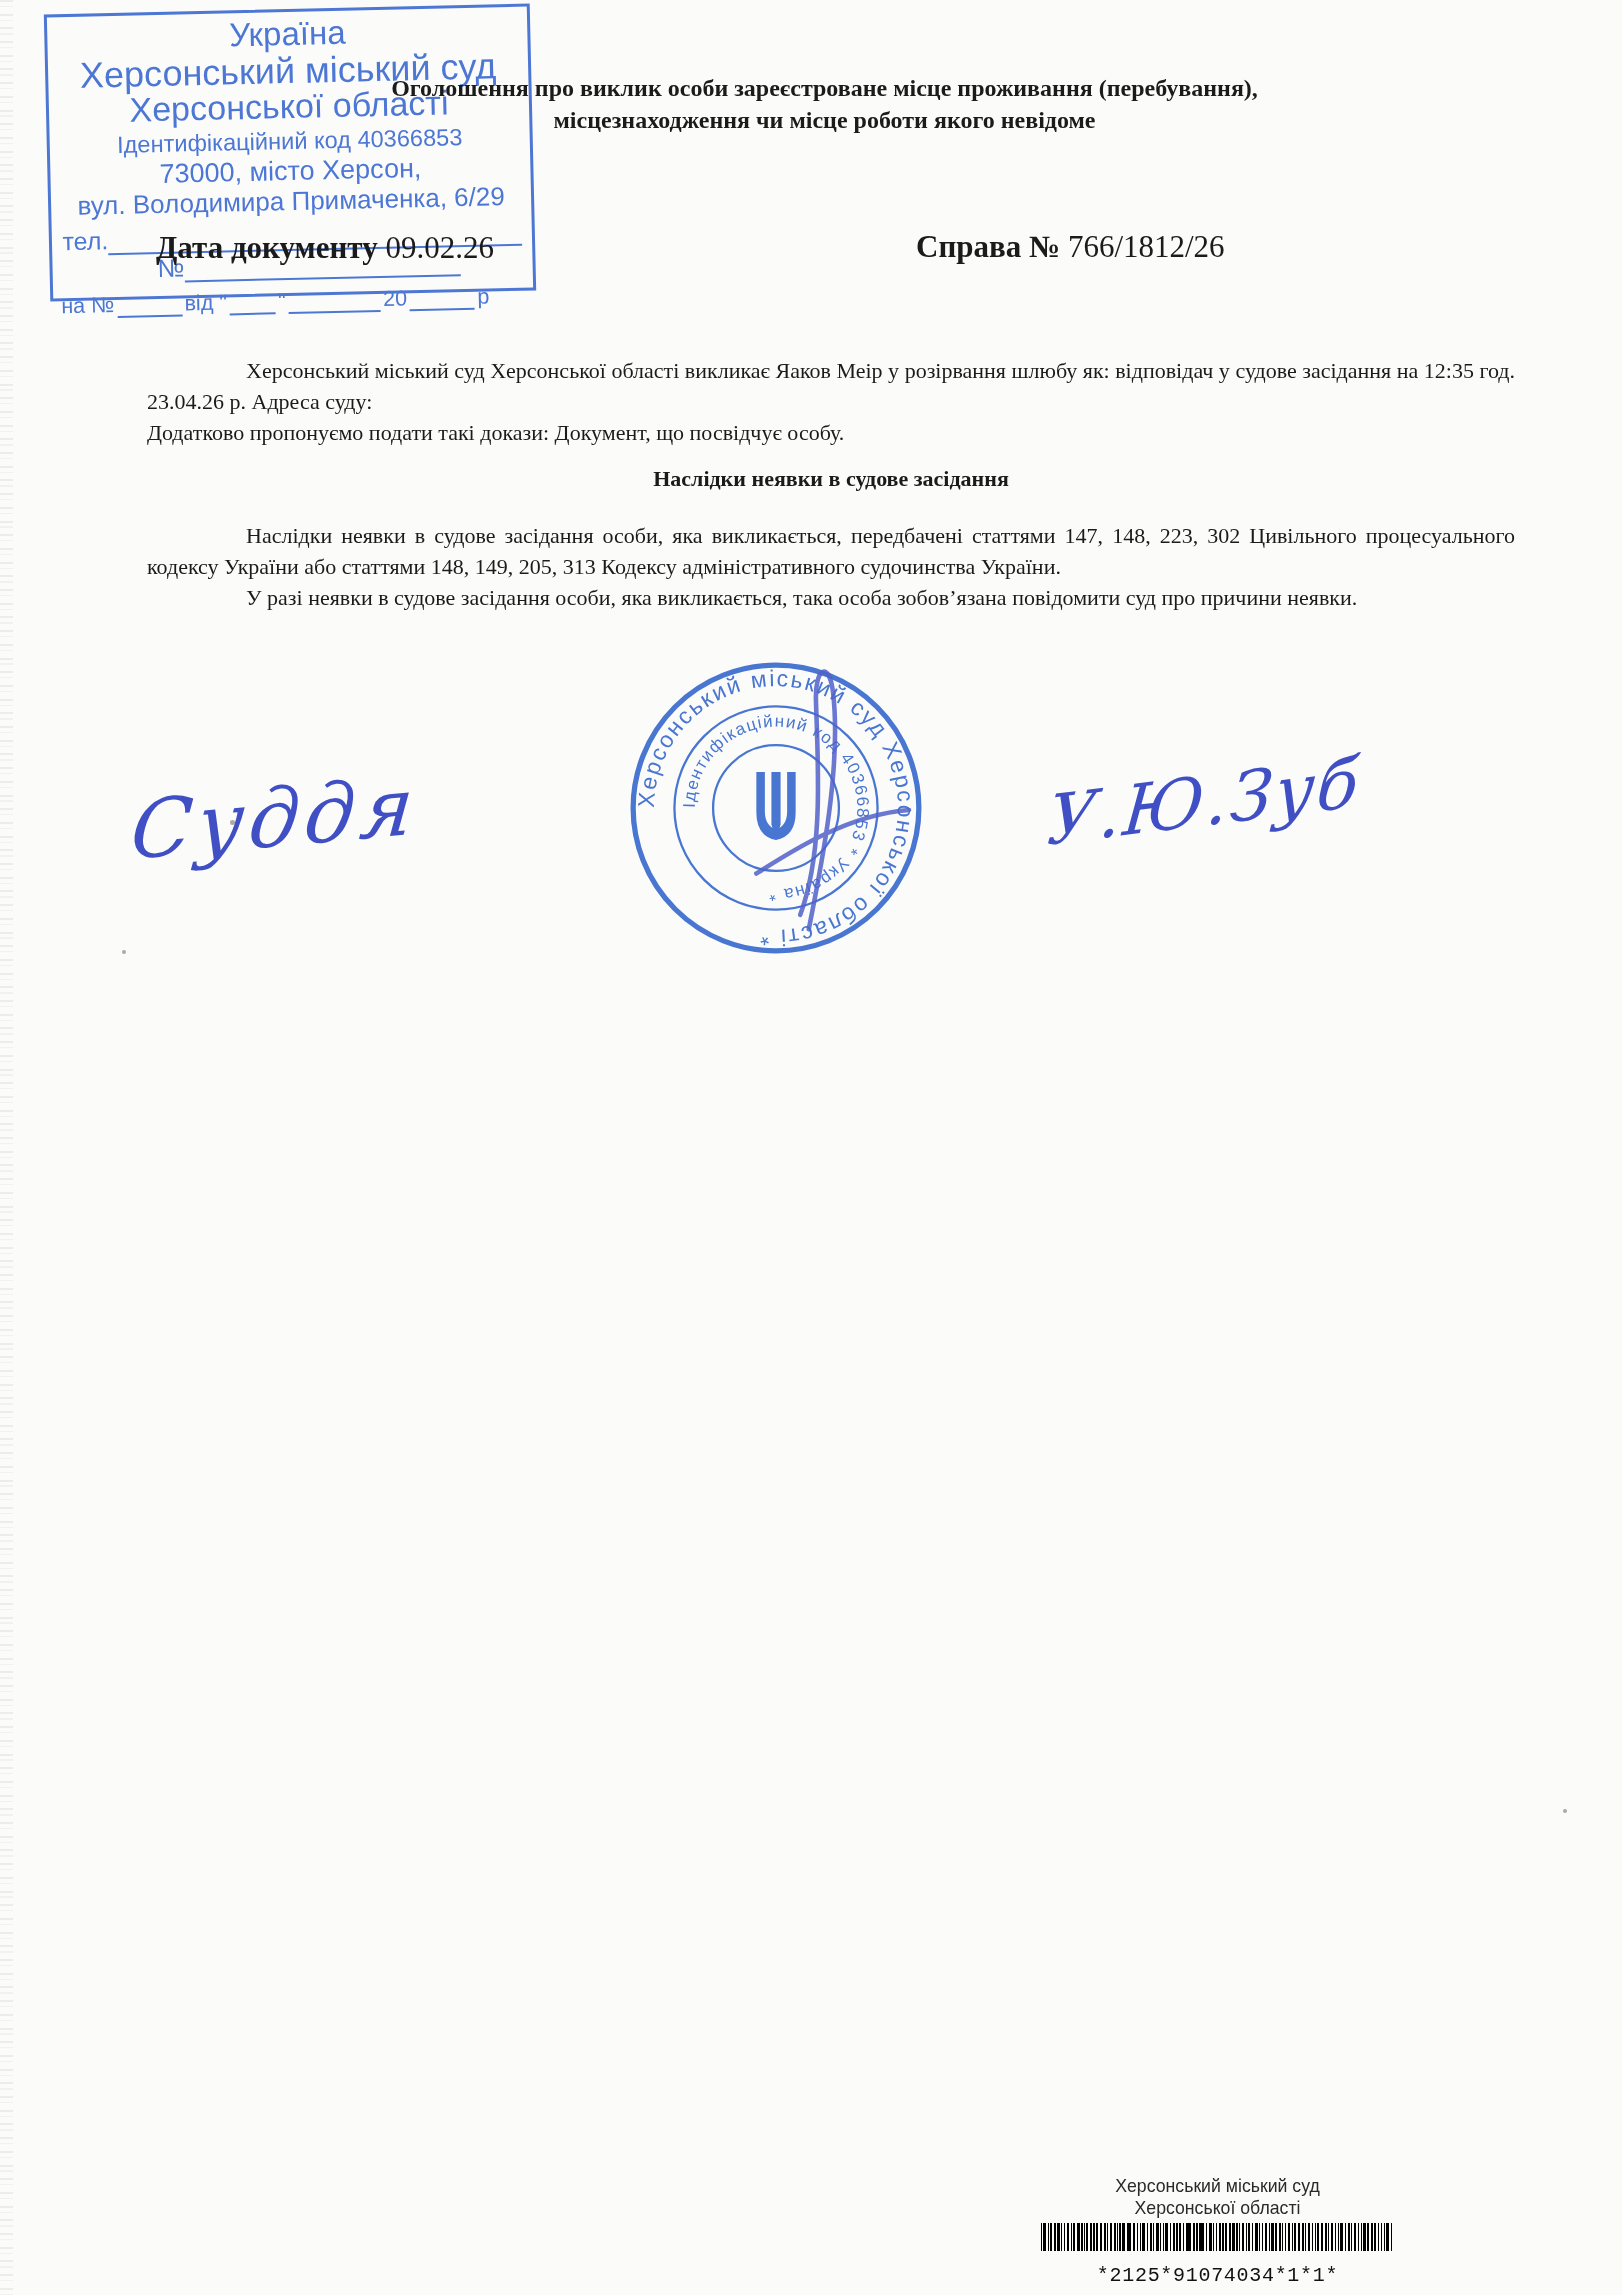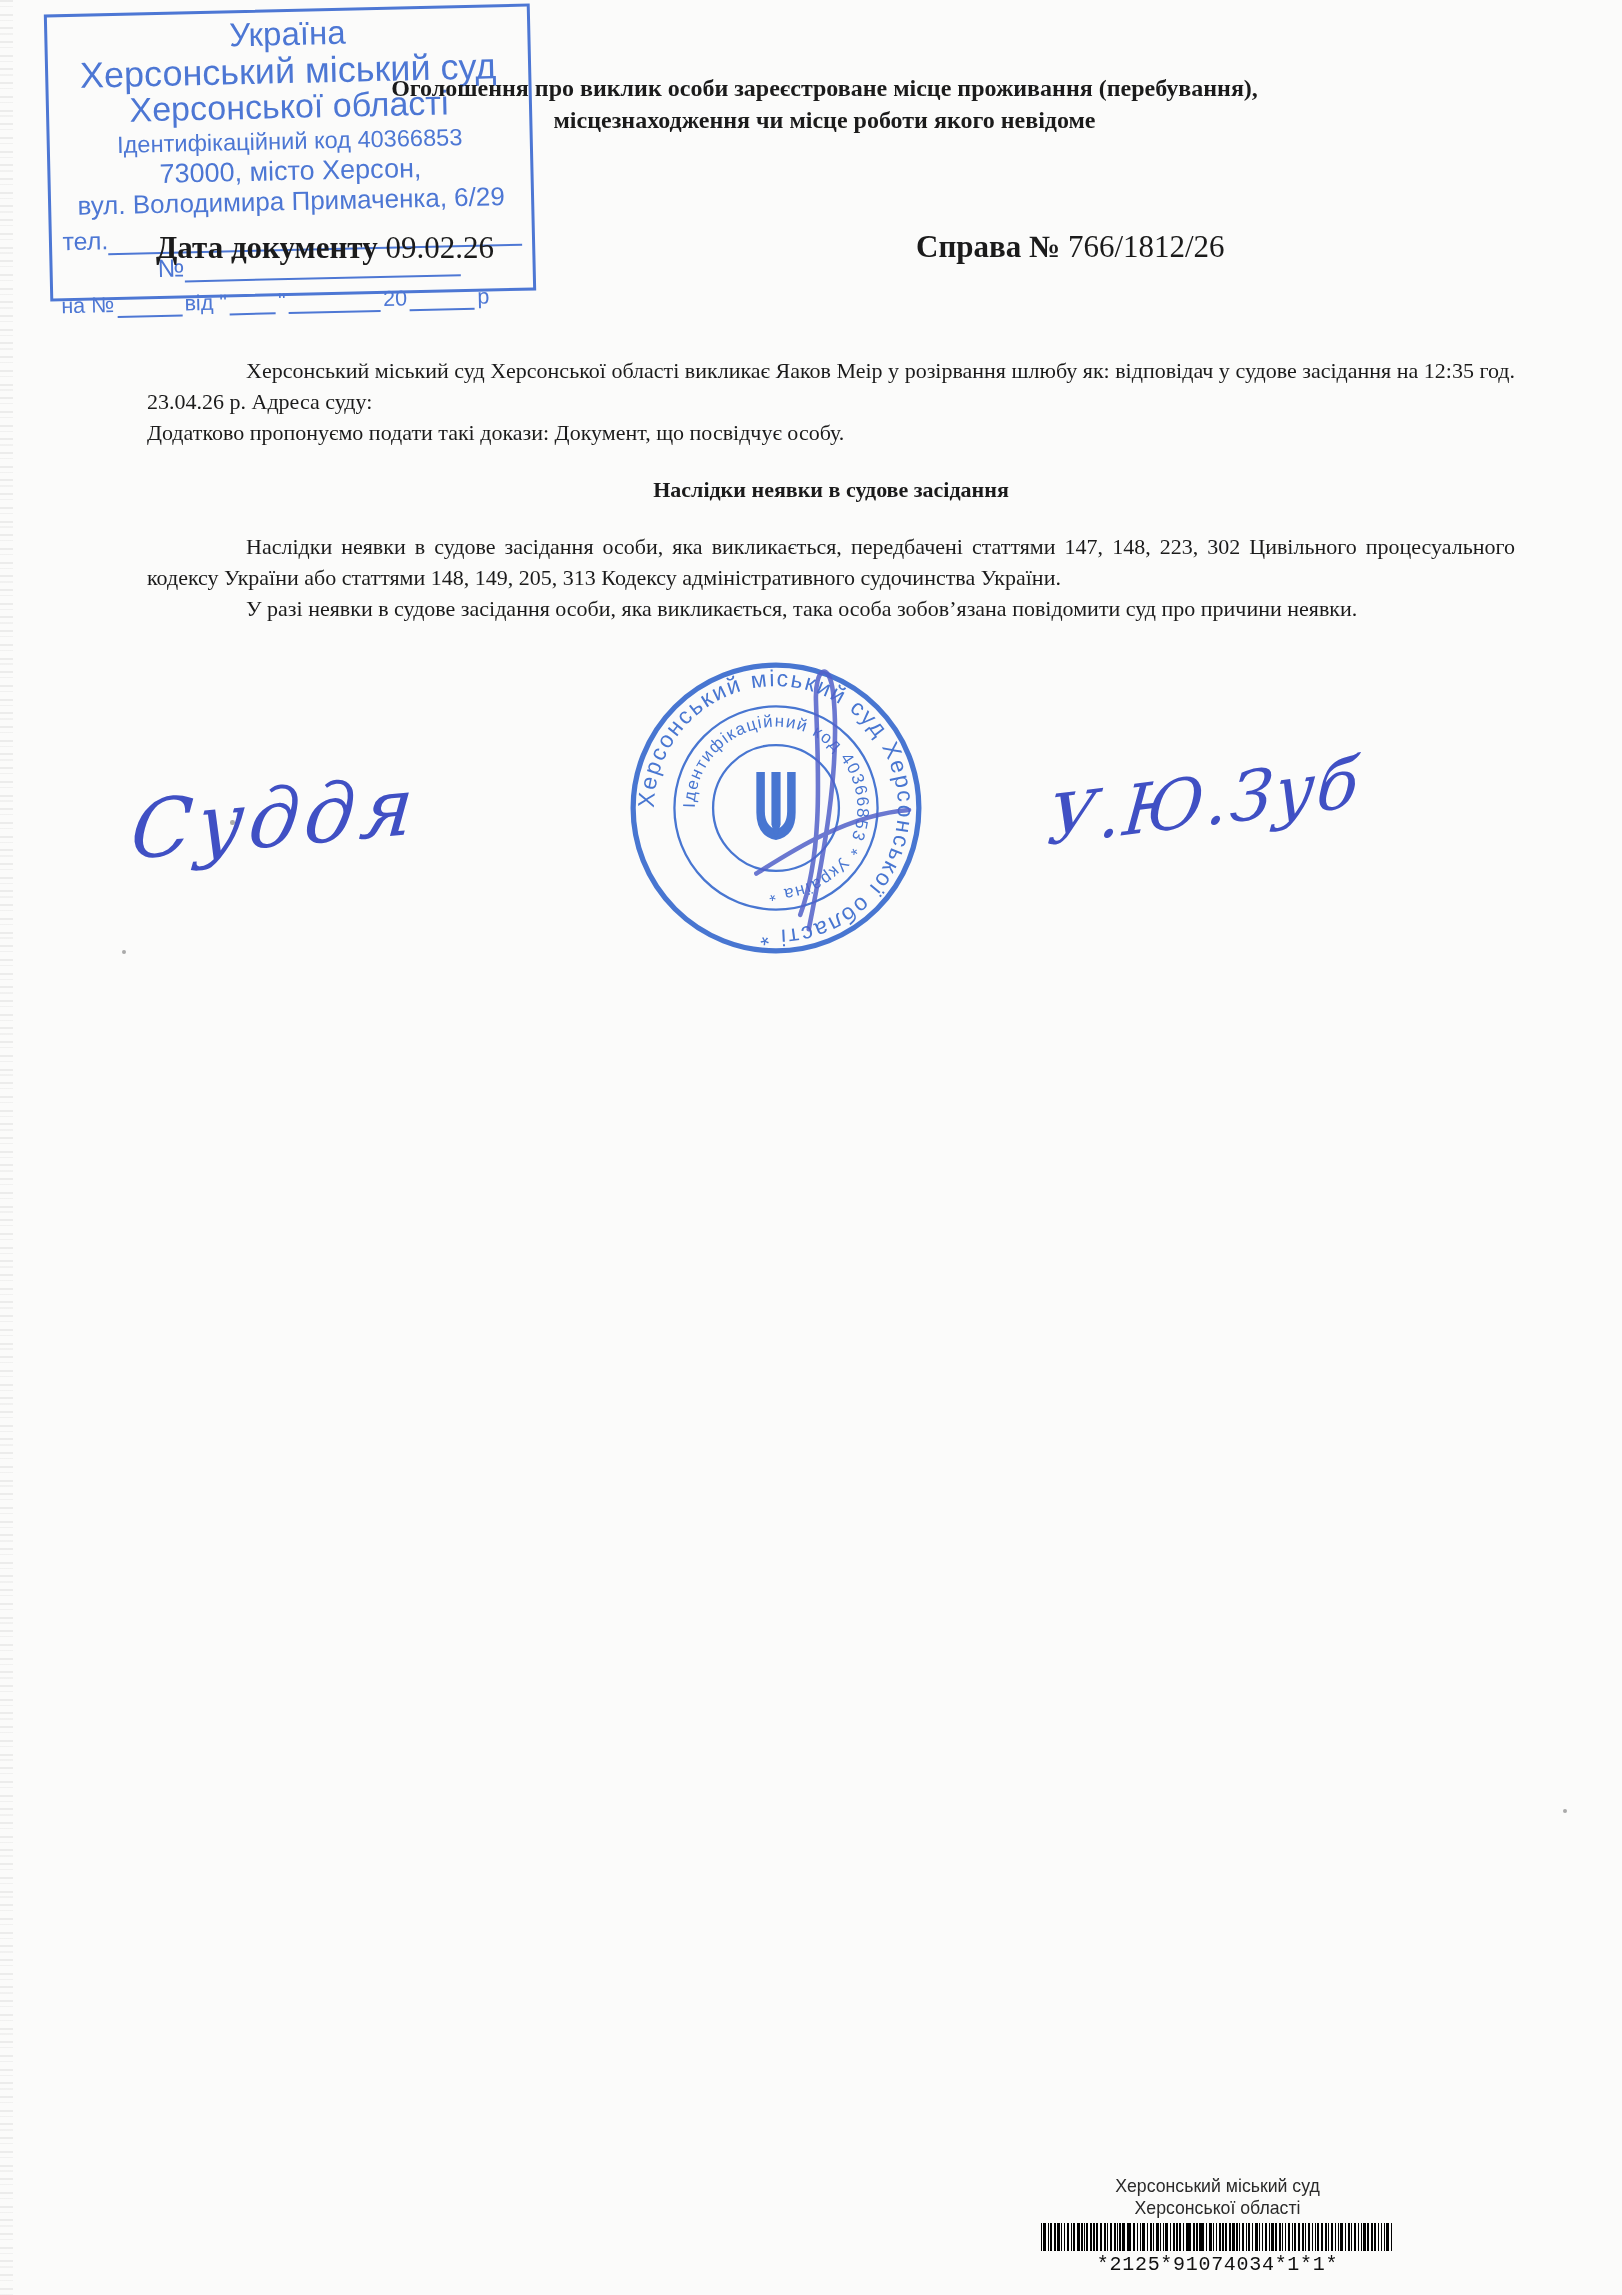--- a/index.html
+++ b/index.html
@@ -60,21 +60,21 @@
   .bold { font-weight:bold; }
 
   .body-text {
     position:absolute; left:147px; right:108px; top:356px;
     font-size:22px; line-height:1.40; text-align:justify;
     z-index:3;
   }
   .body-text p.indent { text-indent:99px; }
   .section-heading {
     text-align:center; font-weight:bold; text-indent:0;
-    margin-top:27px; margin-bottom:26px;
+    margin-top:16px; margin-bottom:26px;
   }
 
   
   .hand {
     position:absolute; color:#4050c4; font-family:"DejaVu Serif", serif;
     font-style:italic; z-index:5; white-space:nowrap;
   }
   .judge-word {
     left:131px; top:772px; font-size:80px;
     transform:rotate(-5deg) skewX(-10deg); letter-spacing:5.2px;
@@ -100,21 +100,21 @@
   .barcode {
     width:353px; height:27.5px; margin:3.9px auto 0;
     background:
       repeating-linear-gradient(90deg, #000 0 1.3px, transparent 1.3px 3.3px),
       repeating-linear-gradient(90deg, #000 0 0.7px, transparent 0.7px 4.6px),
       repeating-linear-gradient(90deg, transparent 0 2px, #000 2px 2.6px, transparent 2.6px 7.2px);
     background-color:#fbfbfa;
   }
   .barcode-text {
     font-family:"Liberation Mono", monospace; font-size:20px;
-    letter-spacing:0.7px; color:#111; margin-top:2px;
+    letter-spacing:0.7px; color:#111; margin-top:13px;
   }
 </style>
 </head>
 <body>
 
 <div class="scan-edge"></div>
 <div class="speck" style="left:230px; top:820px; width:4.6px; height:4.6px;"></div>
 <div class="speck" style="left:122px; top:950px; width:3.9px; height:3.9px;"></div>
 <div class="speck" style="left:1563px; top:1809px; width:3.9px; height:3.9px;"></div>
 

